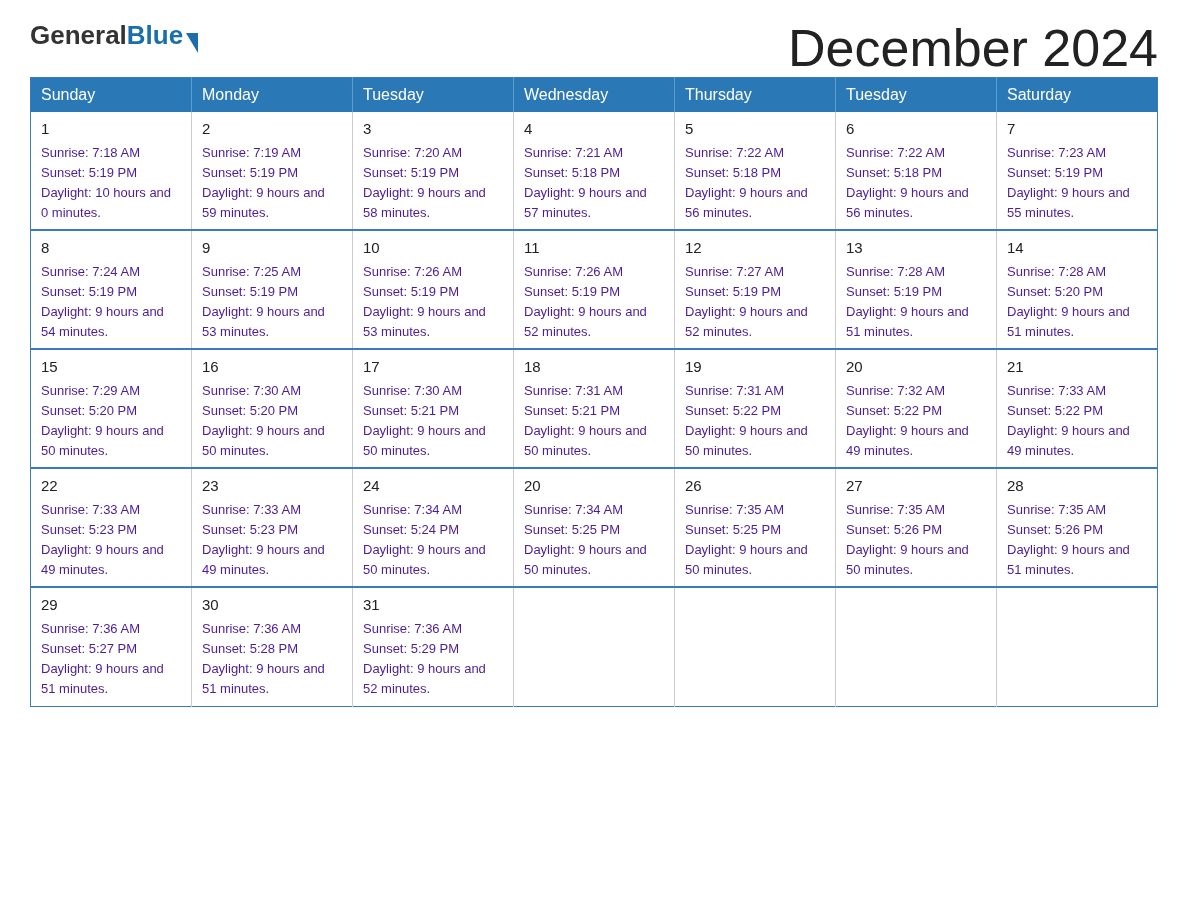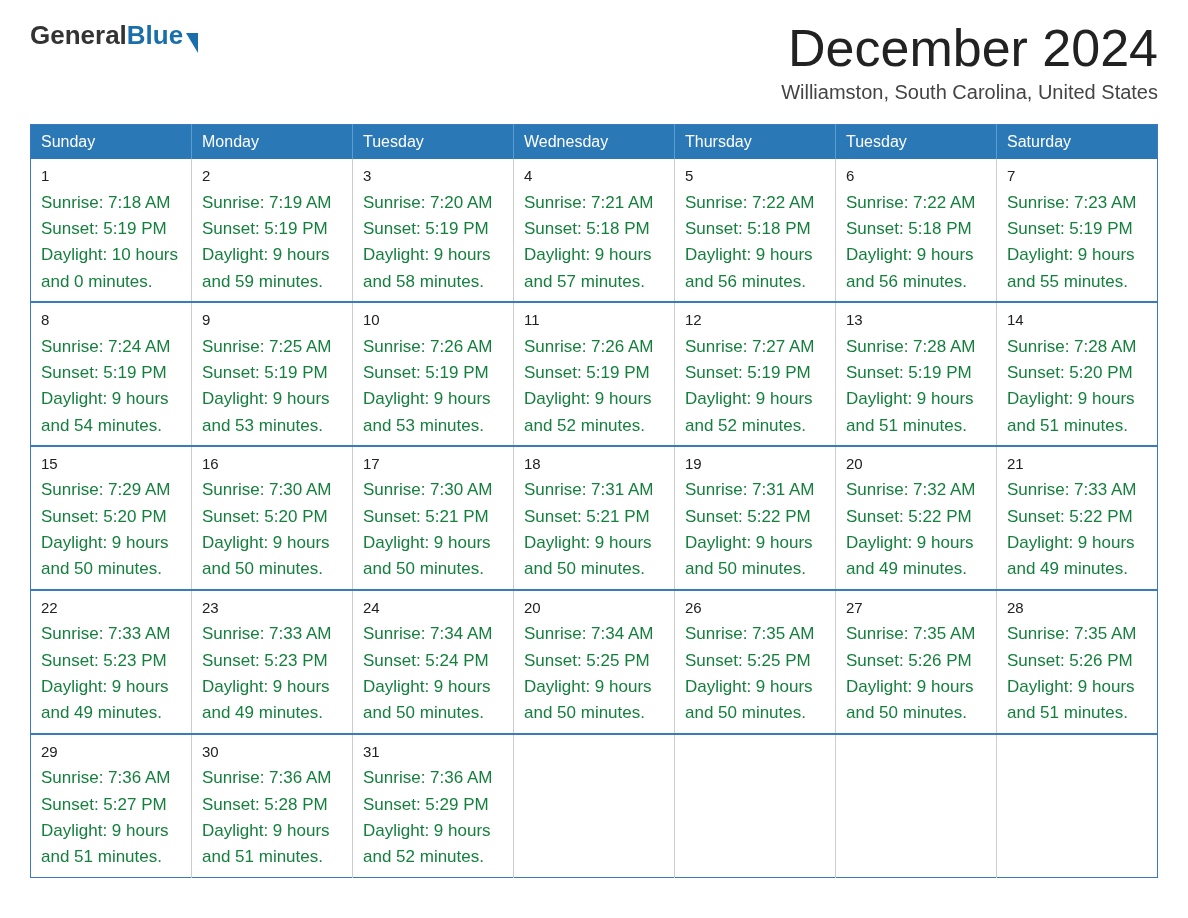--- a/index.html
+++ b/index.html
@@ -8,21 +8,20 @@
       background: #ffffff;
       padding: 20px 30px;
       width: 1188px;
       min-height: 918px;
     }
 
     .header-area {
       display: flex;
       justify-content: space-between;
       align-items: flex-start;
-      margin-bottom: 20px;
     }
 
     .logo-area {
       display: flex;
       flex-direction: column;
       align-items: flex-start;
     }
 
     .logo-text {
       display: flex;
@@ -119,22 +118,22 @@
 
     .day-number {
       font-size: 15px;
       font-weight: normal;
       display: block;
       margin-bottom: 2px;
       color: #222;
     }
 
     .day-info {
-      font-size: 17px;
-      color: #15803d;
+      font-size: 13px;
+      color: #4c1d95;
       line-height: 1.55;
     }
 
     .empty-cell {
       background: #ffffff;
     }
   </style>
 </head>
 <body>
 
@@ -143,21 +142,20 @@
     <div class="logo-text">
       <span class="logo-general">General</span>
       <div class="logo-blue-part">
         <span class="logo-blue-word">Blue</span>
         <div class="logo-triangle"></div>
       </div>
     </div>
   </div>
   <div class="title-area">
     <div class="calendar-title">December 2024</div>
-    <div class="calendar-subtitle">Williamston, South Carolina, United States</div>
   </div>
 </div>
 
 <table class="calendar-table">
   <thead>
     <tr>
       <th>Sunday</th>
       <th>Monday</th>
       <th>Tuesday</th>
       <th>Wednesday</th>

